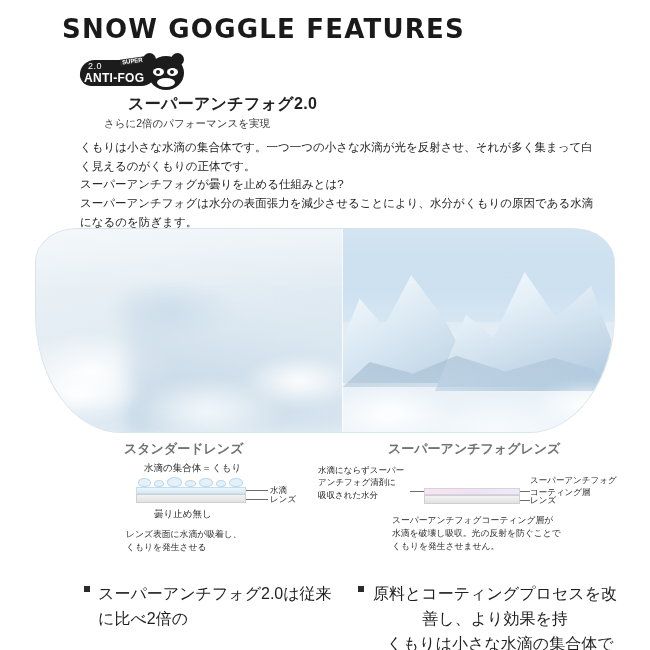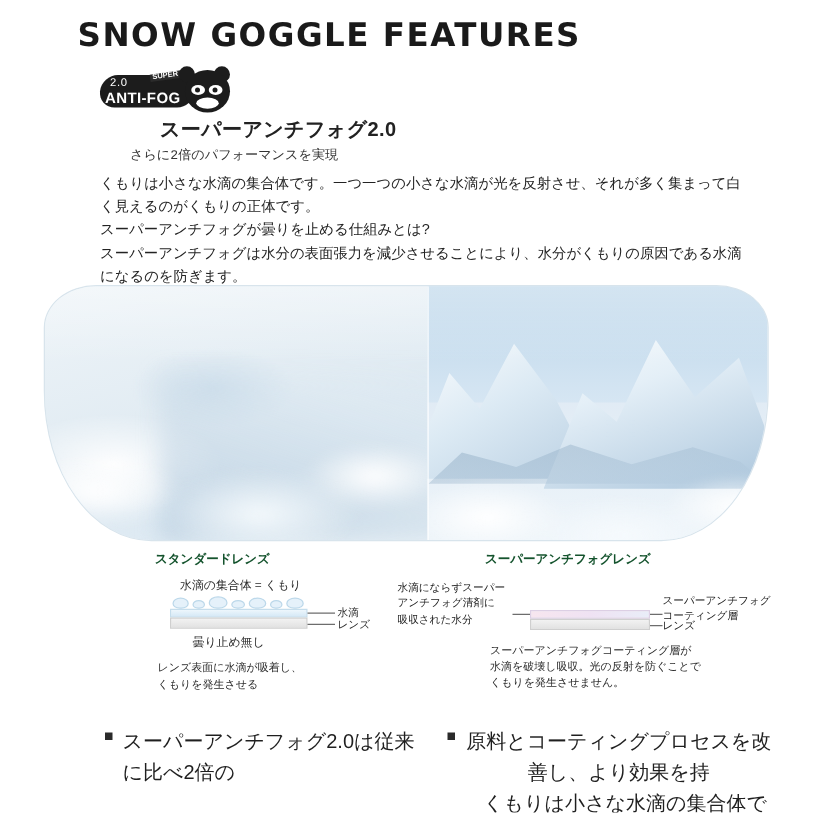--- a/index.html
+++ b/index.html
@@ -111,21 +111,20 @@
     font-size: 16px;
     font-weight: bold;
     letter-spacing: .3px;
     margin-left: 48px;
   }
   .sec-sub {
     position: absolute;
     left: 104px; top: 117px;
     font-size: 10.5px;
     color: #333333;
-    font-family: Liberation Mono, monospace;
   }
   .body-copy {
     position: absolute;
     left: 80px; top: 138px;
     width: 520px;
     font-size: 11.5px;
     line-height: 1.62;
     color: #232323;
   }
   .body-copy p { margin: 0; }
@@ -221,23 +220,23 @@
   .g-gloss {
     position: absolute;
     left: 0; top: 0; width: 100%; height: 30%;
     background: linear-gradient(180deg, rgba(255,255,255,.35), rgba(255,255,255,0));
     pointer-events: none;
   }
 
   
   .lens-label {
     position: absolute;
-    font-size: 10px;
+    font-size: 13px;
     font-weight: bold;
-    color: #14532d;
+    color: #737373;
   }
   .lens-label.left  { left: 124px; top: 440px; }
   .lens-label.right { left: 388px; top: 440px; }
 
   
   .diag-left { position: absolute; left: 110px; top: 462px; width: 180px; height: 110px; }
   .dl-title {
     position: absolute; left: 34px; top: 0;
     font-size: 9.5px; color: #2b2b2b;
   }

